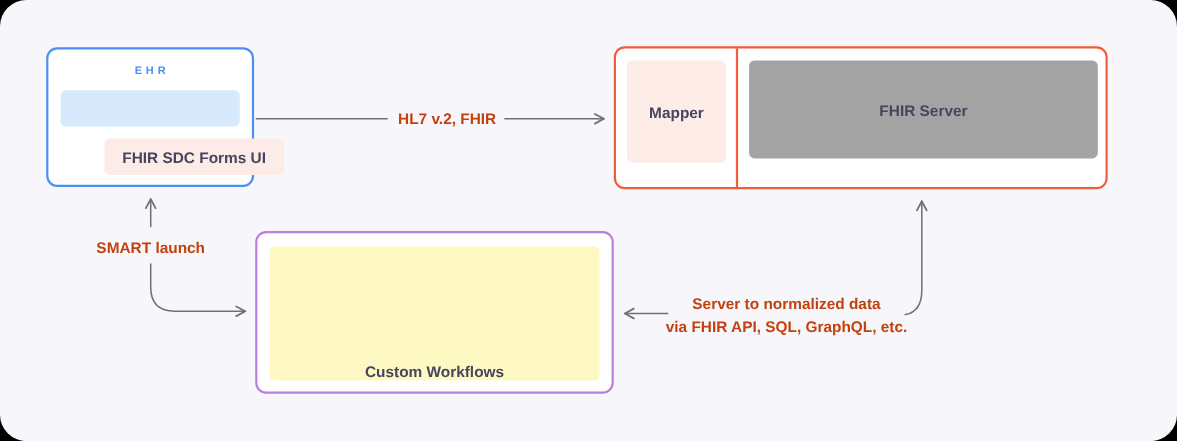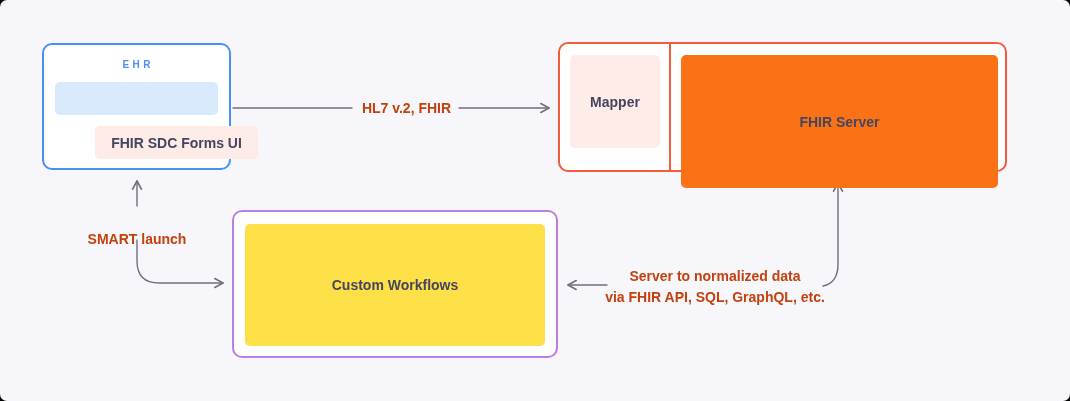--- a/index.html
+++ b/index.html
@@ -3,21 +3,21 @@
 <meta charset="utf-8">
 <style>
   * { margin: 0; padding: 0; box-sizing: border-box; }
   html, body { background: #000; width: 1070px; height: 401px; overflow: hidden; }
   body { font-family: "Liberation Sans", sans-serif; }
 
   .canvas {
     position: relative;
     width: 1070px; height: 401px;
     background: #f7f6fa;
-    border-radius: 7px;
+    border-radius: 24px;
     overflow: hidden;
     padding-left: 33px;
   }
 
   svg.connectors { position: absolute; left: 0; top: 0; width: 1070px; height: 401px; }
 
   .node { position: absolute; background: #ffffff; border-radius: 10px; }
 
   
   .ehr-box { left: 42px; top: 43px; width: 189px; height: 127px; border: 2px solid #4a90f4; }
@@ -38,41 +38,41 @@
 
   
   .server-group { left: 558px; top: 42px; width: 449px; height: 130px; border: 2px solid #f25b3b; }
   .server-divider { position: absolute; left: 109px; top: 0; bottom: 0; width: 2px; background: #f25b3b; }
   .mapper-block {
     position: absolute; left: 10px; top: 11px; width: 90px; height: 93px;
     background: #fdece8; border-radius: 5px;
     display: flex; align-items: center; justify-content: center;
   }
   .fhir-server-block {
-    position: absolute; left: 121px; top: 11px; width: 317px; height: 133px;
-    background: #f97316; border-radius: 5px;
+    position: absolute; left: 121px; top: 11px; width: 317px; height: 89px;
+    background: #a3a3a3; border-radius: 5px;
     display: flex; align-items: center; justify-content: center;
   }
 
   
   .workflows-box { left: 232px; top: 210px; width: 326px; height: 148px; border: 2px solid #bb7fe2; }
   .workflows-block {
     position: absolute; left: 11px; top: 12px; width: 300px; height: 122px;
-    background: #fde047; border-radius: 5px;
-    display: flex; align-items: center; justify-content: center;
+    background: #fef9c3; border-radius: 5px;
+    display: flex; align-items: flex-end; justify-content: center;
   }
 
   .block-label { font-size: 14px; font-weight: 600; color: #45455f; }
 
   .edge-label {
     position: absolute; text-align: center;
     font-size: 14px; font-weight: 600; color: #c2410c; line-height: 16px;
   }
   .hl7-label    { left: 334px; top: 100px; width: 145px; }
-  .smart-label  { left: 57px;  top: 231px; width: 160px; }
+  .smart-label  { left: 57px;  top: 217px; width: 160px; }
   .access-label { left: 604px; top: 266px; width: 222px; line-height: 21px; }
 </style>
 </head>
 <body>
 
 <div class="canvas">
 
   <svg class="connectors" viewBox="0 0 1070 401" fill="none">
     <defs>
       <marker id="arrow" viewBox="0 0 10 10" refX="8" refY="5" markerWidth="9" markerHeight="9" orient="auto-start-reverse">

